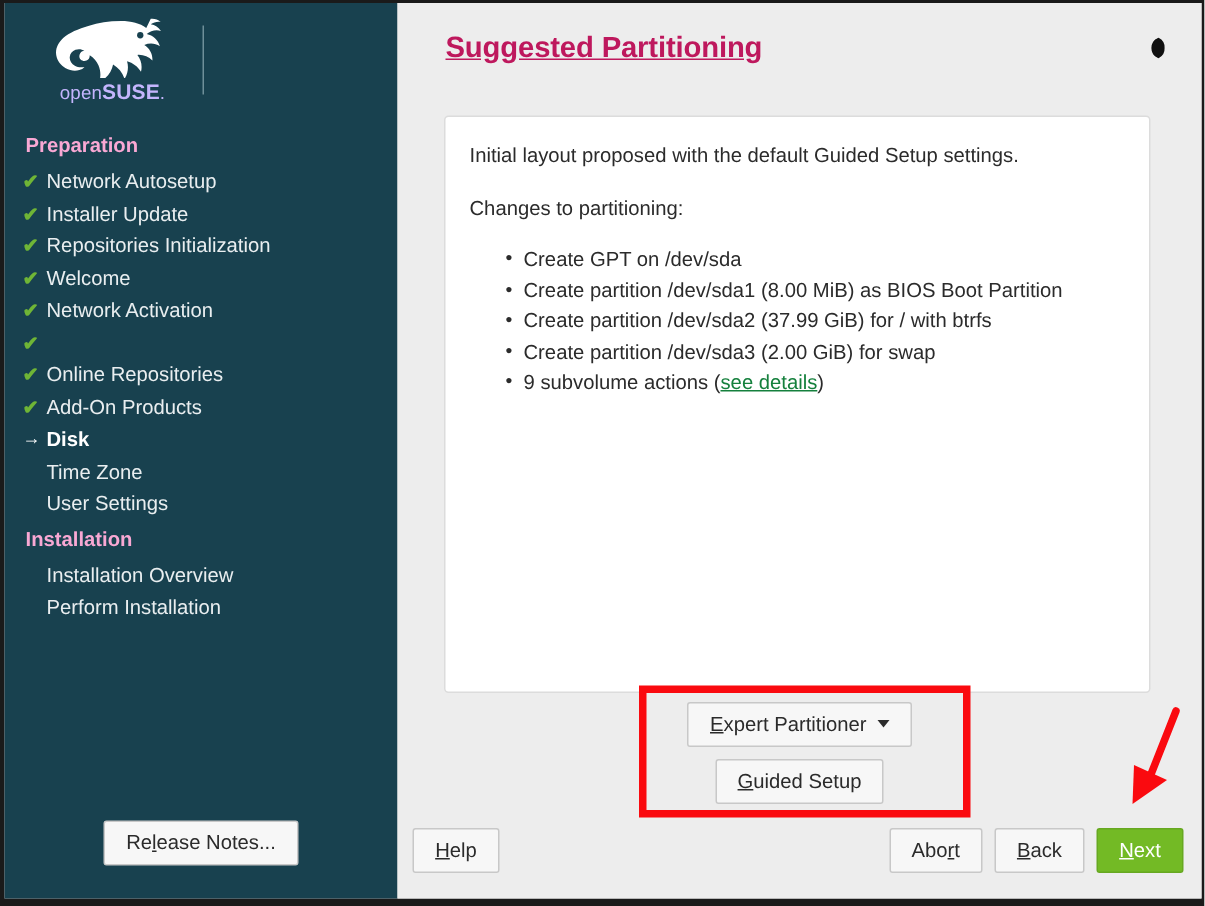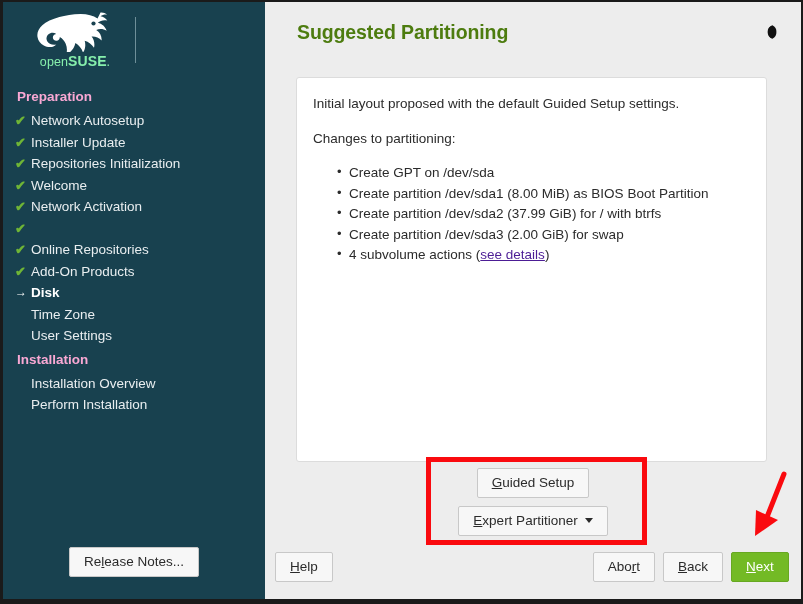--- a/index.html
+++ b/index.html
@@ -50,21 +50,21 @@
     align-items: center;
     justify-content: center;
   }
   .chameleon {
     display: block;
   }
   .suse-word {
     margin-top: 1px;
     font-size: 12.5px;
     letter-spacing: .1px;
-    color: #86efac;
+    color: #c4b5fd;
     white-space: nowrap;
   }
   .suse-word b { font-weight: bold; font-size: 14px; }
   .logo-div {
     width: 1px;
     height: 46px;
     background: #6e8f99;
     margin: 0 12px 0 6px;
   }
   .tw-logo {
@@ -151,23 +151,24 @@
     height: 60px;
     flex: 0 0 60px;
     display: flex;
     align-items: center;
     padding: 0 18px 0 32px;
     box-sizing: border-box;
   }
   .page-title {
     font-size: 19.5px;
     font-weight: bold;
-    color: #4d7c0f;
+    color: #be185d;
     flex: 1;
     letter-spacing: -0.1px;
+    text-decoration: underline;
   }
   .moon-btn {
     width: 26px; height: 26px;
     display: flex; align-items: center; justify-content: center;
     cursor: pointer;
   }
 
   .content-panel {
     position: absolute;
     left: 31px;
@@ -202,21 +203,21 @@
     white-space: nowrap;
   }
   .bullets li:before {
     content: "\2022";
     position: absolute;
     left: 24px;
     top: -1px;
     font-size: 13px;
   }
   .link {
-    color: #4c1d95;
+    color: #15803d;
     text-decoration: underline;
     cursor: pointer;
   }
 
   .mid-buttons {
     position: absolute;
     left: 0; right: 0;
     top: 466px;
     display: flex;
     flex-direction: column;
@@ -369,27 +370,27 @@
     </div>
 
     <div class="content-panel">
       <p class="para">Initial layout proposed with the default Guided Setup settings.</p>
       <p class="para">Changes to partitioning:</p>
       <ul class="bullets">
         <li>Create GPT on /dev/sda</li>
         <li>Create partition /dev/sda1 (8.00 MiB) as BIOS Boot Partition</li>
         <li>Create partition /dev/sda2 (37.99 GiB) for / with btrfs</li>
         <li>Create partition /dev/sda3 (2.00 GiB) for swap</li>
-        <li><span>4 subvolume actions (</span><span class="link">see details</span><span>)</span></li>
+        <li><span>9 subvolume actions (</span><span class="link">see details</span><span>)</span></li>
       </ul>
     </div>
 
     <div class="mid-buttons">
+      <button class="btn"><u>E</u>xpert Partitioner<span class="caret"></span></button>
       <button class="btn"><u>G</u>uided Setup</button>
-      <button class="btn"><u>E</u>xpert Partitioner<span class="caret"></span></button>
     </div>
 
     <div class="redbox"></div>
 
     <div class="redarrow">
       <svg width="40" height="72" viewBox="0 0 40 72" aria-hidden="true">
         <path d="M33 4 L16 47" stroke="#fa0a0f" stroke-width="5" stroke-linecap="round" fill="none"></path>
         <path d="M4 66 L5 40 L27 50 Z" fill="#fa0a0f"></path>
       </svg>
     </div>

